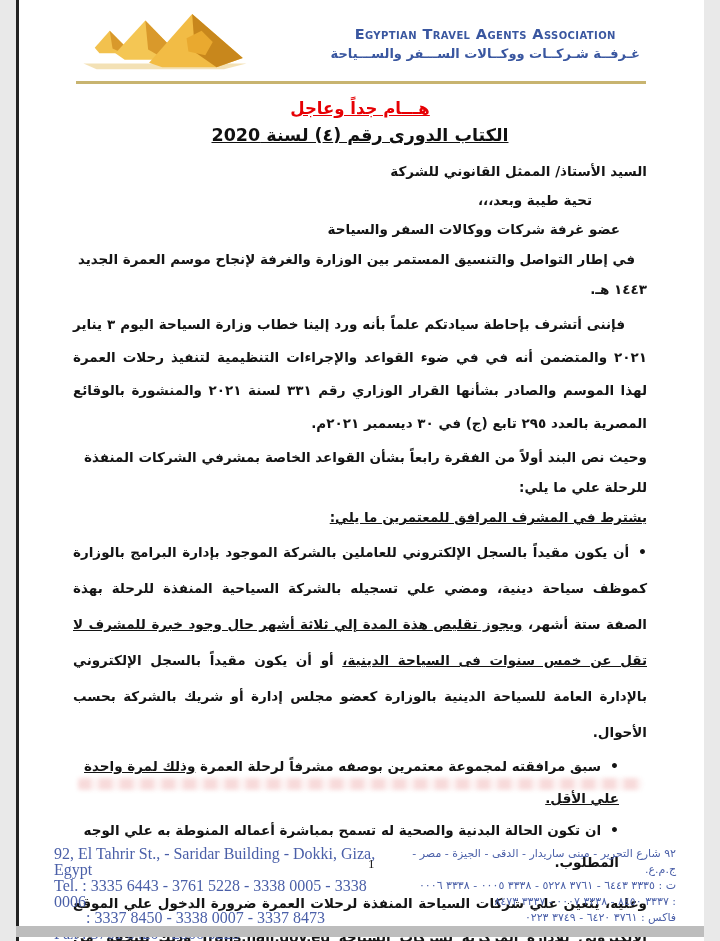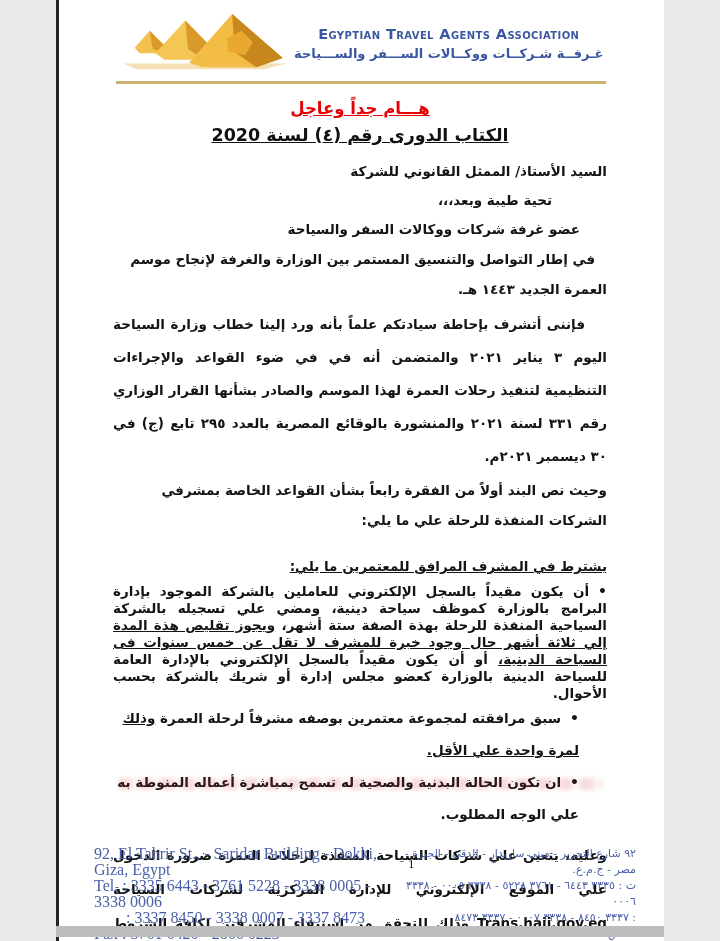--- a/index.html
+++ b/index.html
@@ -1,16 +1,16 @@
 <!DOCTYPE html>
 <html><head>
 <meta charset="utf-8">
 <style>
   html,body{margin:0;padding:0;background:#e9e9e9;}
-  .page{position:relative;width:608px;height:941px;background:#ffffff;overflow:hidden;
+  .page{position:relative;width:688px;height:941px;background:#ffffff;overflow:hidden;
         font-family:"DejaVu Sans",sans-serif;margin:0 auto;}
   .left-edge{position:absolute;left:0;top:0;width:3px;height:100%;background:#232323;}
 
   
   .header{display:flex;align-items:flex-start;padding:10px 58px 0 60px;}
   .logo{width:178px;height:66px;flex:0 0 auto;}
   .org{margin-left:auto;margin-right:6px;text-align:center;color:#3a57a0;padding-top:16px;}
   .org-en{font-weight:bold;font-variant:small-caps;font-size:14.5px;letter-spacing:.4px;white-space:nowrap;}
   .org-ar{direction:rtl;font-weight:bold;font-size:13px;margin-top:4px;white-space:nowrap;}
   .gold-rule{margin:5px 58px 0 60px;height:3px;background:#c8b470;}
@@ -24,22 +24,22 @@
   
   .body-text{padding:12px 57px 0 57px;direction:rtl;text-align:right;color:#141414;
              font-weight:bold;font-size:13.5px;}
   .sal{line-height:29px;}
   .sal-2{padding-right:27px;}
   .sal-3{padding-right:55px;}
   .intro{line-height:30px;text-indent:12px;}
   .para{line-height:33px;text-align:justify;}
   .p1{text-indent:22px;margin-top:4px;}
   .p2{margin-top:2px;line-height:30px;text-align:right;}
-  .cond{margin-top:16px;line-height:30px;text-decoration:underline;}
-  .bullet{margin-top:2px;line-height:17px;text-align:justify;}
+  .cond{margin-top:0;line-height:30px;text-decoration:underline;}
+  .bullet{margin-top:2px;line-height:36px;text-align:justify;}
   .dot::before{content:"•";font-size:14px;}
   .dot{margin-left:9px;}
   .sub-bullet{padding-right:28px;line-height:32px;text-align:right;}
   .closing{margin-top:8px;line-height:34px;text-align:justify;}
   .u{text-decoration:underline;}
   .red-u{color:#e60004;text-decoration:underline;}
   .url{direction:ltr;unicode-bidi:embed;}
 
   
   .ghost{position:absolute;left:62px;right:62px;top:778px;height:12px;border-radius:3px;opacity:.5;

